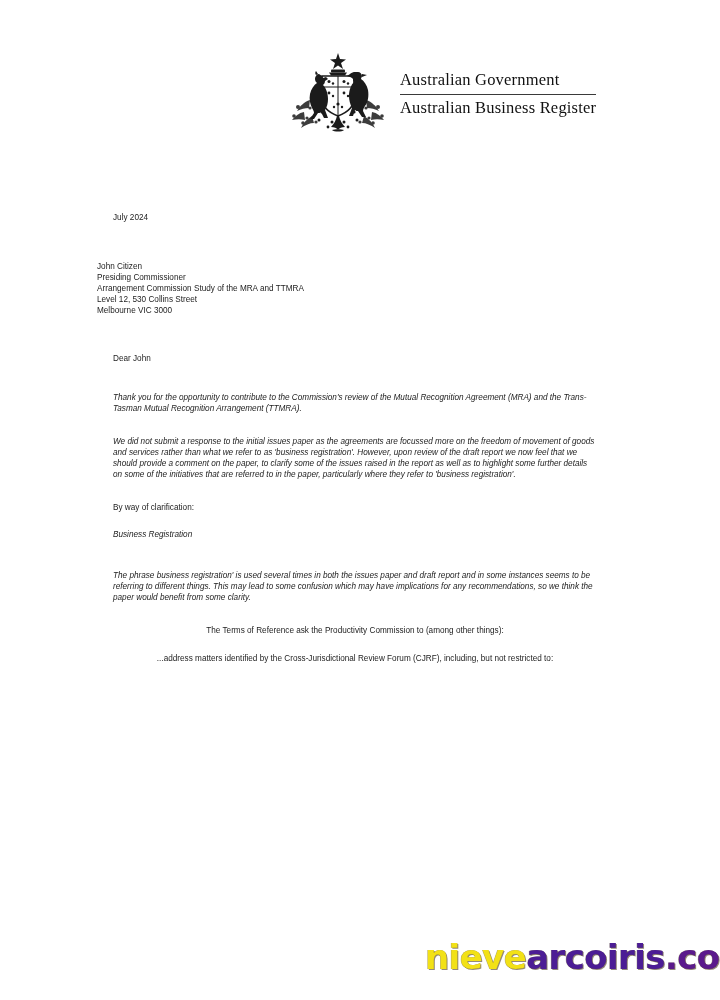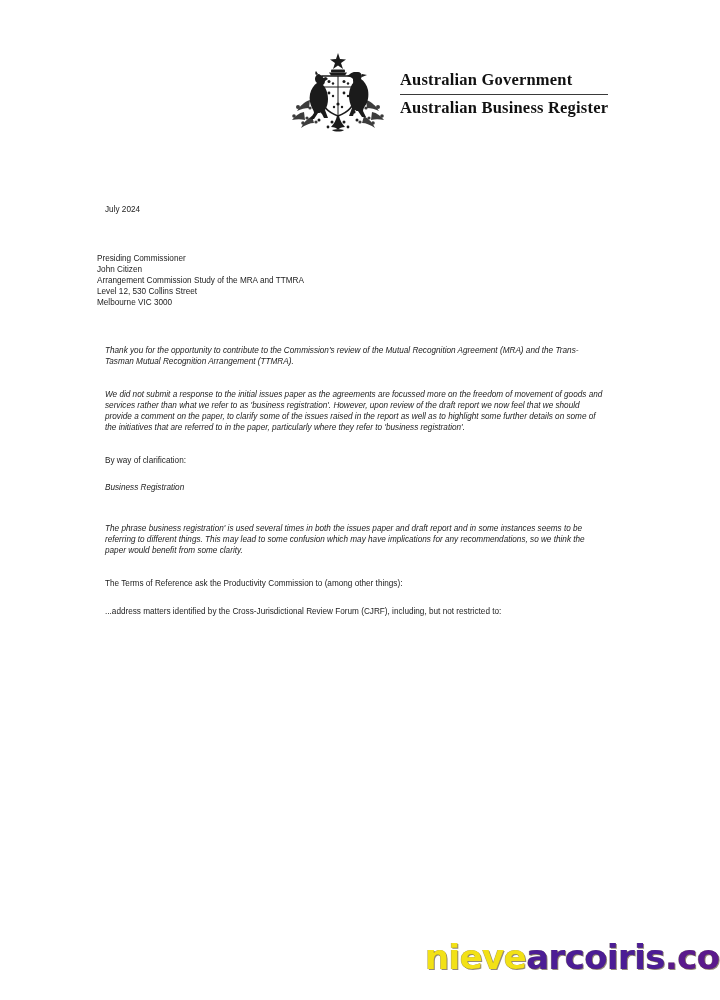--- a/index.html
+++ b/index.html
@@ -33,21 +33,21 @@
     display: block;
   }
   .lh-text {
     display: flex;
     flex-direction: column;
     justify-content: center;
     padding-top: 2px;
   }
   .lh-line1, .lh-line2 {
     font-family: "Liberation Serif", serif;
-    font-weight: bold;
+    font-weight: normal;
     font-size: 16.5px;
     letter-spacing: 0.2px;
     color: #111111;
     white-space: nowrap;
     line-height: 1.35;
   }
   .lh-rule {
     height: 1px;
     background: #3a3a3a;
     margin: 2px 0 2px 0;
@@ -58,34 +58,34 @@
   .letter {
     position: absolute;
     left: 97px;
     top: 196px;
     width: 516px;
     font-size: 8.2px;
     line-height: 11px;
     color: #232323;
   }
   .letter p {
-    margin: 8px;
+    margin: 16px;
   }
   .date {
     margin-bottom: 38px !important;
   }
   .addr {
     margin-bottom: 37px !important;
   }
   .addr div { line-height: 11px; }
 
   .salutation { margin-bottom: 28px !important; }
 
   .para { margin-bottom: 22px !important; font-style: italic; }
-  .para-tight { margin-bottom: 17px !important; }
+  .para-tight { margin-bottom: 17px !important; text-align: center; }
 
   .clarify {
     margin-bottom: 16px !important;
   }
   .bizreg {
     font-style: italic;
     margin-bottom: 30px !important;
   }
 
   .gap-span { display: inline-block; width: 34px; }
@@ -200,27 +200,28 @@
     <div class="lh-rule"></div>
     <div class="lh-line2">Australian Business Register</div>
   </div>
 </div>
 
 <div class="letter">
 
   <p class="date">July 2024</p>
 
   <div class="addr">
+    <div>John Citizen</div>
     <div>Presiding Commissioner</div>
-    <div>John Citizen</div>
     <div>Arrangement Commission Study of the MRA and TTMRA</div>
     <div>Level 12, 530 Collins Street</div>
     <div>Melbourne VIC 3000</div>
   </div>
 
+  <p class="salutation">Dear John</p>
 
   <p class="para">Thank you for the opportunity to contribute to the Commission's review of the Mutual Recognition Agreement (MRA) and the Trans-Tasman Mutual Recognition Arrangement (TTMRA).</p>
 
   <p class="para">We did not submit a response to the initial issues paper as the agreements are focussed more on the freedom of movement of goods and services rather than what we refer to as 'business registration'. However, upon review of the draft report we now feel that we should provide a comment on the paper, to clarify some of the issues raised in the report as well as to highlight some further details on some of the initiatives that are referred to in the paper, particularly where they refer to 'business registration'.</p>
 
   <p class="clarify">By way of clarification:</p>
 
   <p class="bizreg">Business Registration</p>
 
   <p class="para">The phrase business registration' is used several times in both the issues paper and draft report and in some instances seems to be referring to different things. This may lead to some confusion which may have implications for any recommendations, so we think the paper would benefit from some clarity.</p>

